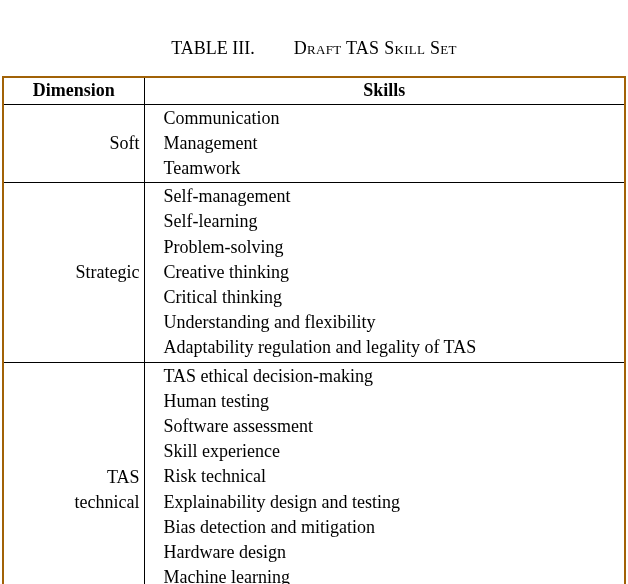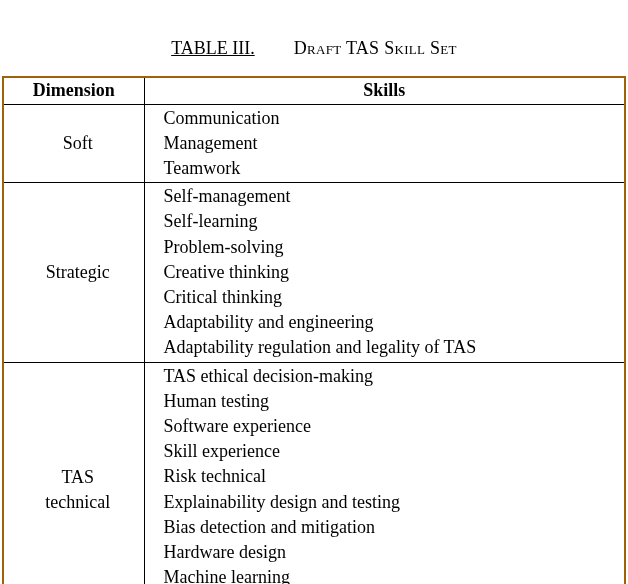--- a/index.html
+++ b/index.html
@@ -14,21 +14,20 @@
   }
   .caption {
     margin-top: 2px;
     text-align: center;
     font-size: 18px;
     white-space: nowrap;
   }
   .caption .caption-label {
     display: inline-block;
     margin-right: 39px;
-    text-decoration: underline;
   }
   .caption .caption-title {
     display: inline-block;
     font-variant: small-caps;
     letter-spacing: 0.3px;
     margin-top: 36px;
   }
   table.skills-table {
     border-collapse: collapse;
     table-layout: fixed;
@@ -48,21 +47,21 @@
     padding: 0 2px;
     vertical-align: middle;
   }
   .skills-table td {
     font-size: 18px;
     vertical-align: middle;
   }
   .skills-table td.dimension-cell {
     padding: 2px 4px 2px 12px;
     line-height: 25px;
-    text-align: center;
+    text-align: right;
   }
   .skills-table td.skills-cell {
     padding: 1px 6px 1px 19px;
     line-height: 25.2px;
     text-align: left;
   }
   .line { white-space: nowrap; }
 </style>
 </head>
 <body>
@@ -96,33 +95,33 @@
     <tr>
       <td class="dimension-cell">
           <div class="line">Strategic</div>
         </td>
       <td class="skills-cell">
           <div class="line">Self-management</div>
           <div class="line">Self-learning</div>
           <div class="line">Problem-solving</div>
           <div class="line">Creative thinking</div>
           <div class="line">Critical thinking</div>
-          <div class="line">Adaptability and engineering</div>
+          <div class="line">Understanding and flexibility</div>
           <div class="line">Adaptability regulation and legality of TAS</div>
         </td>
     </tr>
     <tr>
       <td class="dimension-cell">
           <div class="line">TAS</div>
           <div class="line">technical</div>
         </td>
       <td class="skills-cell">
           <div class="line">TAS ethical decision-making</div>
           <div class="line">Human testing</div>
-          <div class="line">Software experience</div>
+          <div class="line">Software assessment</div>
           <div class="line">Skill experience</div>
           <div class="line">Risk technical</div>
           <div class="line">Explainability design and testing</div>
           <div class="line">Bias detection and mitigation</div>
           <div class="line">Hardware design</div>
           <div class="line">Machine learning</div>
           <div class="line">Programming</div>
         </td>
     </tr>
   </tbody>

